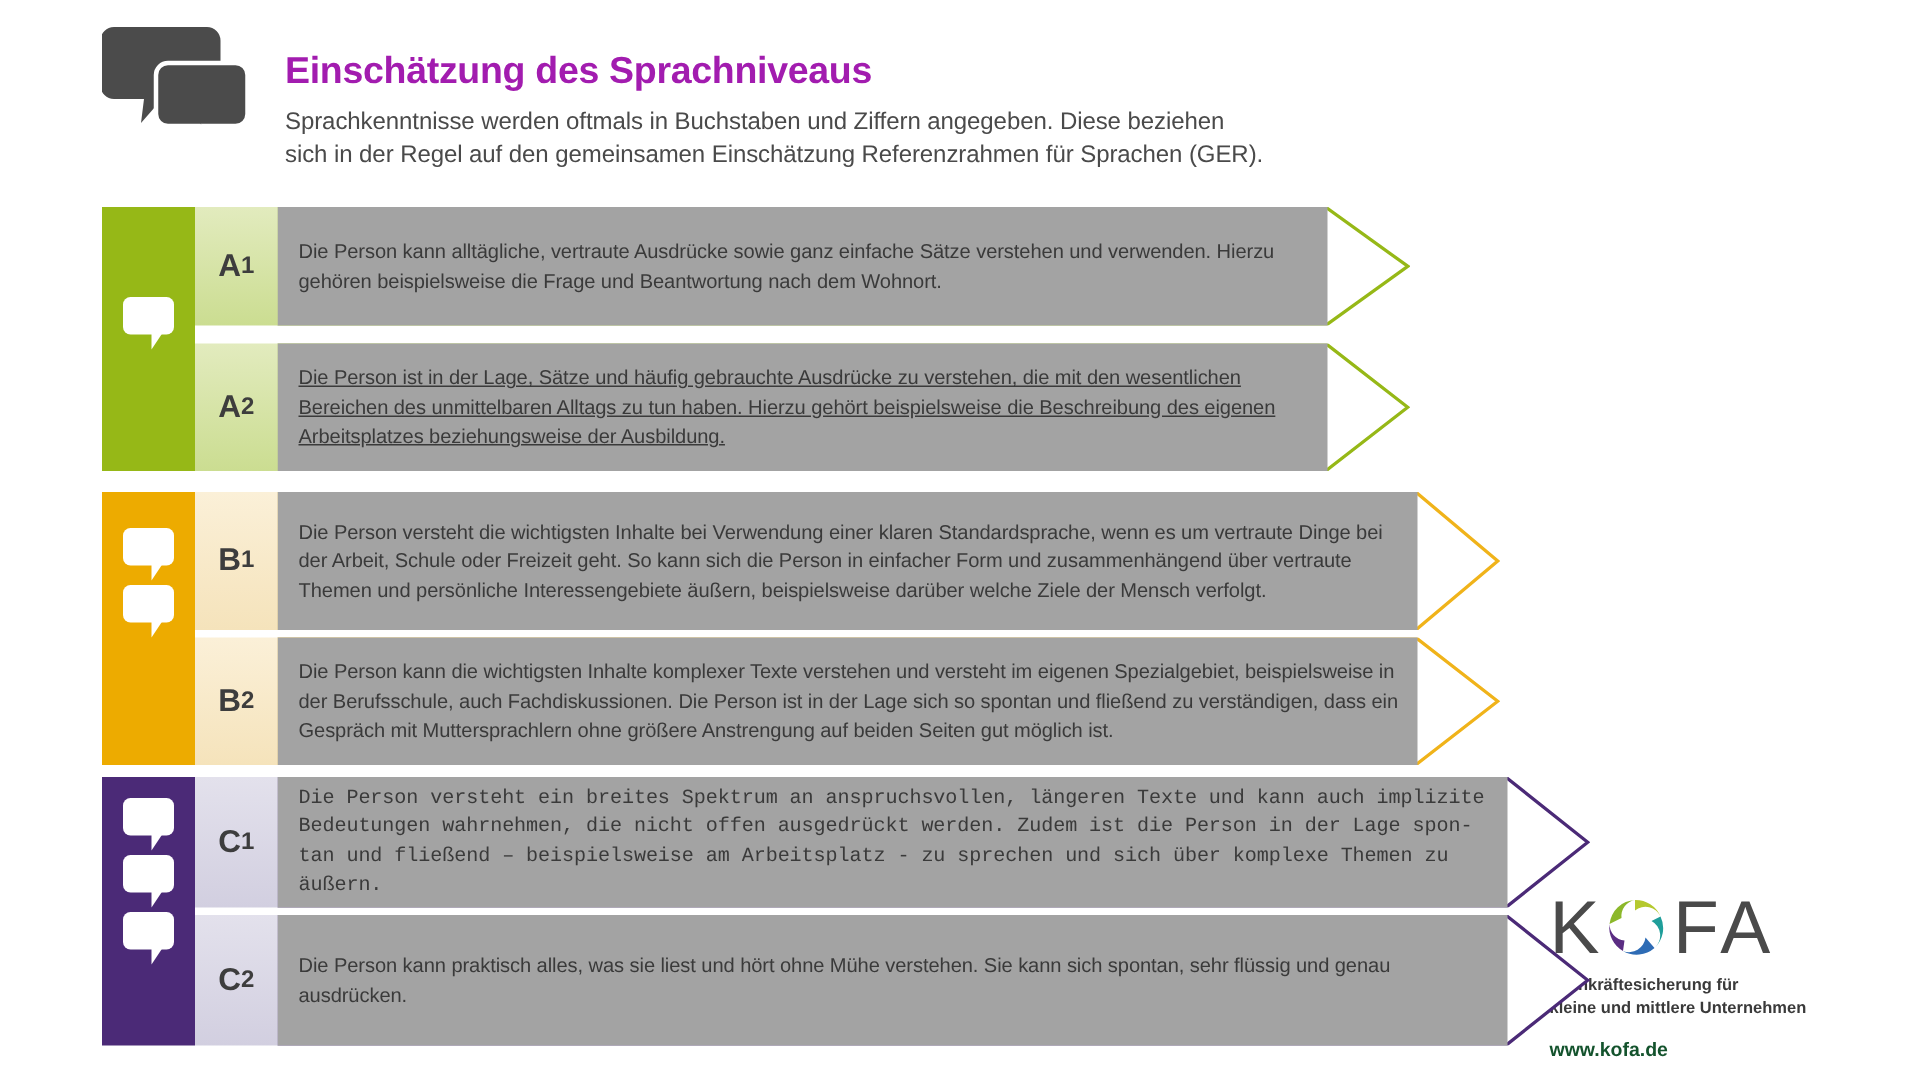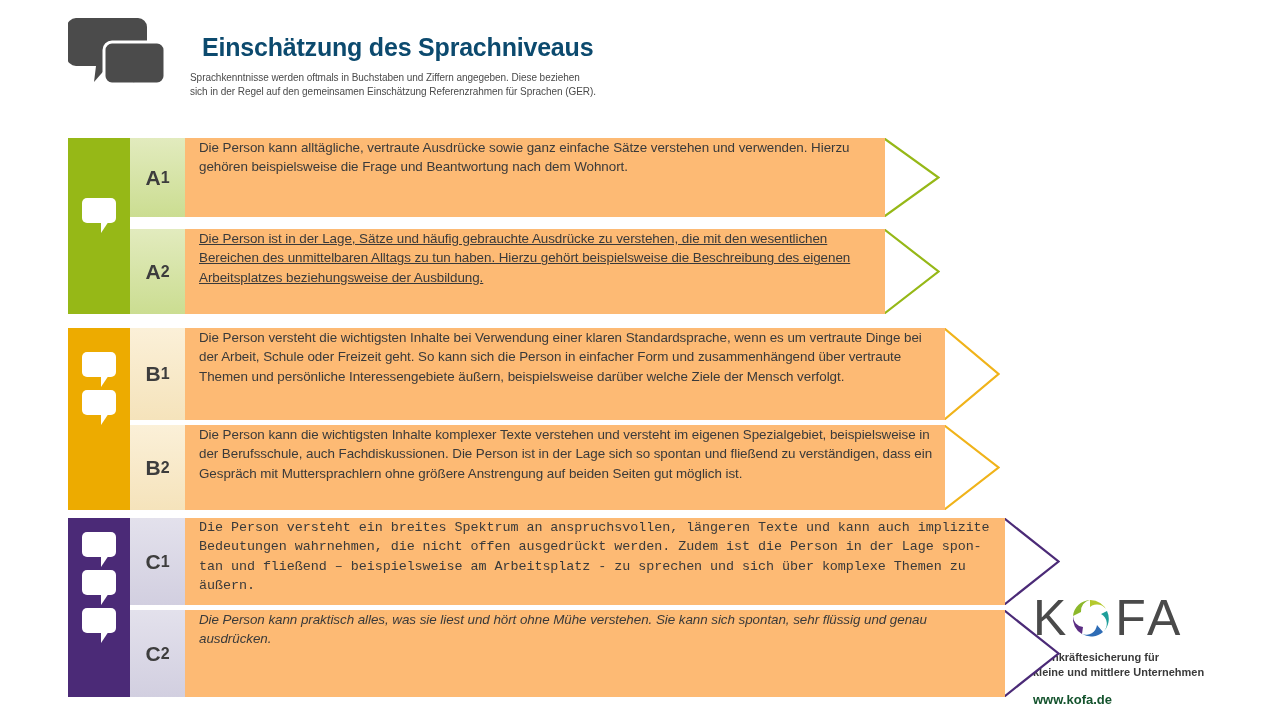--- a/index.html
+++ b/index.html
@@ -29,27 +29,27 @@
     width: 96px; height: 76px;
   }
   #header-text {
     position: absolute;
     left: 190px; top: 34px;
     width: 760px;
   }
   #header-title {
     font-size: 25px;
     font-weight: bold;
-    color: #0c4a6e;
+    color: #a21caf;
     letter-spacing: -0.2px;
-    margin: 0 0 9px 12px;
+    margin: 0 0 9px 0;
     line-height: 1.1;
   }
   #header-subtitle {
-    font-size: 10px;
+    font-size: 16px;
     color: #4a4a4a;
     line-height: 1.42;
     margin: 0;
     letter-spacing: -0.05px;
   }
 
   
   .group {
     position: absolute;
     left: 68px;
@@ -106,23 +106,24 @@
     z-index: 3;
   }
   .row-label .sub {
     font-size: 16px;
     font-weight: bold;
   }
   .row-body {
     position: absolute;
     left: 55px; top: 0;
     height: 100%;
-    background: #fdba74;
+    background: #a3a3a3;
     box-sizing: border-box;
     display: flex;
+    align-items: center;
     z-index: 2;
   }
   .row-outline {
     position: absolute;
     left: 55px; top: 0;
     height: 100%;
     z-index: 1;
   }
   .row-outline svg { display: block; }
   .row-text {
@@ -287,21 +288,21 @@
       <div class="row" style="top: 92px; height: 87px; width: 930px;">
         <div class="row-outline">
           <svg width="875" height="87" viewBox="0 0 875 87">
             <path d="M0 1 H820 L873.5 43.5 L820 86 H0 Z" fill="#ffffff" stroke="#4b2a77" stroke-width="2.2" stroke-linejoin="miter"></path>
           </svg>
         </div>
         <div class="row-label" style="background: linear-gradient(rgb(227, 225, 236) 0%, rgb(210, 207, 224) 100%);">
           <span>C</span>
           <span class="sub">2</span>
         </div>
-        <div class="row-body" style="width: 820px; font-style: italic;">
+        <div class="row-body" style="width: 820px;">
           <div class="row-text">Die Person kann praktisch alles, was sie liest und hört ohne Mühe verstehen. Sie kann sich spontan, sehr flüssig und genau ausdrücken.</div>
         </div>
       </div>
     </div>
   </div>
 
 <div id="kofa-logo">
   <div id="kofa-wordmark">
     <span class="kofa-letter">K</span>
     <span id="kofa-mark">

